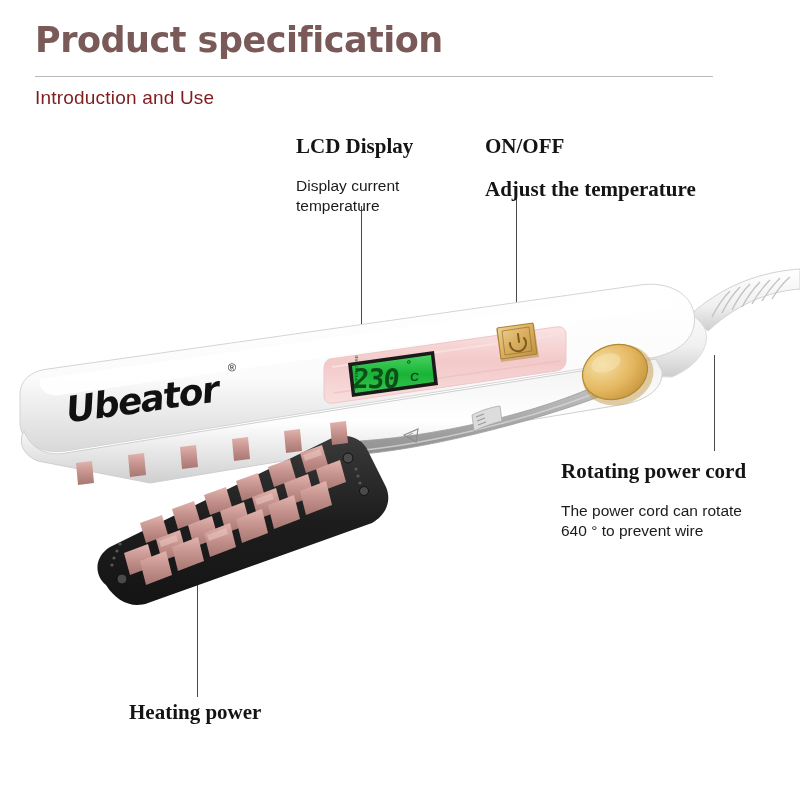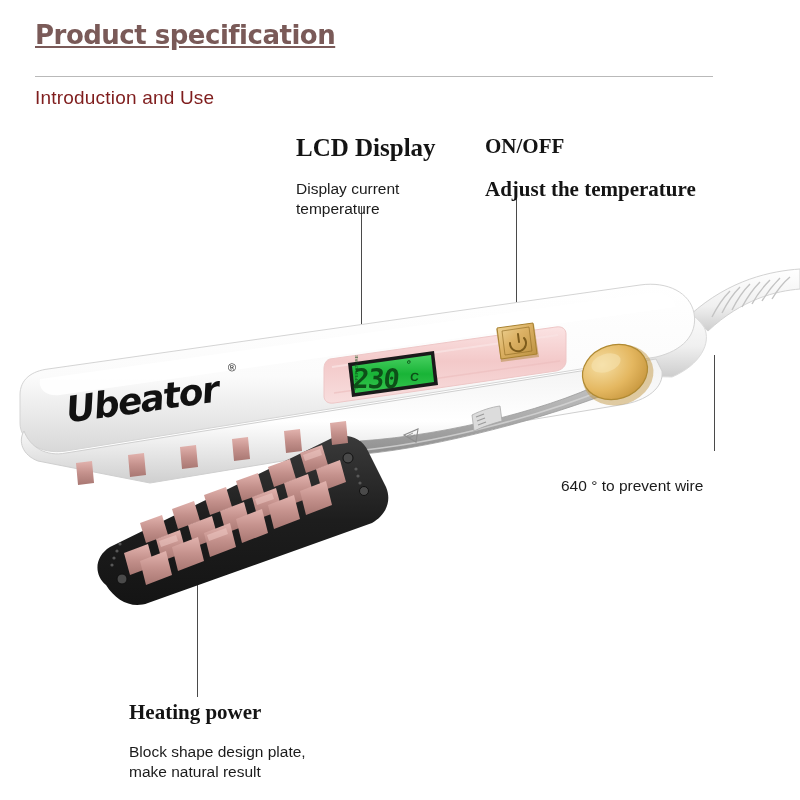--- a/index.html
+++ b/index.html
@@ -4,22 +4,22 @@
 <style>
   html,body{margin:0;padding:0;background:#ffffff;}
   body{width:800px;height:800px;position:relative;overflow:hidden;
        font-family:"Liberation Sans","DejaVu Sans",sans-serif;
        -webkit-font-smoothing:antialiased;}
 
   
   #page-title{
     position:absolute;left:35px;top:20px;
     font-family:"DejaVu Sans","Liberation Sans",sans-serif;
-    font-weight:bold;font-size:26px;letter-spacing:-0.5px;
-    color:#7a5a58;white-space:nowrap;text-decoration:underline;
+    font-weight:bold;font-size:35px;letter-spacing:-0.5px;
+    color:#7a5a58;white-space:nowrap;
   }
   #title-rule{
     position:absolute;left:35px;top:76px;width:678px;height:1px;
     background:#b9b9b9;
   }
   #page-subtitle{
     position:absolute;left:35px;top:87px;
     font-size:19px;color:#7f1d1d;letter-spacing:.2px;white-space:nowrap;
   }
 
@@ -33,21 +33,21 @@
     font-family:"Liberation Serif","DejaVu Serif",serif;
     font-weight:bold;color:#141414;white-space:nowrap;
   }
   .callout .c-body{
     font-size:15.5px;color:#1b1b1b;line-height:1.28;
     margin-top:17px;
   }
   .c-body span{display:block;white-space:nowrap;}
 
   #callout-lcd{left:296px;top:134px;}
-  #callout-lcd .c-head{font-size:25px;}
+  #callout-lcd .c-head{font-size:21px;}
   #callout-onoff{left:485px;top:134px;}
   #callout-onoff .c-head{font-size:21px;font-family:Liberation Serif, serif;}
   #callout-onoff .c-sub{font-size:21px;margin-top:18px;}
   #callout-cord{left:561px;top:459px;}
   #callout-cord .c-head{font-size:21px;}
   #callout-heat{left:129px;top:700px;}
   #callout-heat .c-head{font-size:21px;}
 
   
   .leader{position:absolute;background:#4a4a4a;width:1px;}
@@ -79,31 +79,29 @@
     <span>temperature</span>
   </div>
 </div>
 
 <div class="callout" id="callout-onoff">
   <div class="c-head">ON/OFF</div>
   <div class="c-sub">Adjust the temperature</div>
 </div>
 
 <div class="callout" id="callout-cord">
+  <div class="c-head">Rotating power cord</div>
   <div class="c-body">
+    <span>The power cord can rotate</span>
     <span>640 ° to prevent wire</span>
   </div>
 </div>
 
 <div class="callout" id="callout-heat">
   <div class="c-head">Heating power</div>
-  <div class="c-body">
-    <span>Block shape design plate,</span>
-    <span>make natural result</span>
-  </div>
 </div>
 
 <div id="product">
 <svg width="800" height="400" viewBox="0 0 800 400" xmlns="http://www.w3.org/2000/svg">
   <defs>
     <linearGradient id="gUpper" x1="0" y1="0" x2="0" y2="1">
       <stop offset="0" stop-color="#ffffff"></stop>
       <stop offset="0.55" stop-color="#fbfbfb"></stop>
       <stop offset="1" stop-color="#d8d8d8"></stop>
     </linearGradient>

